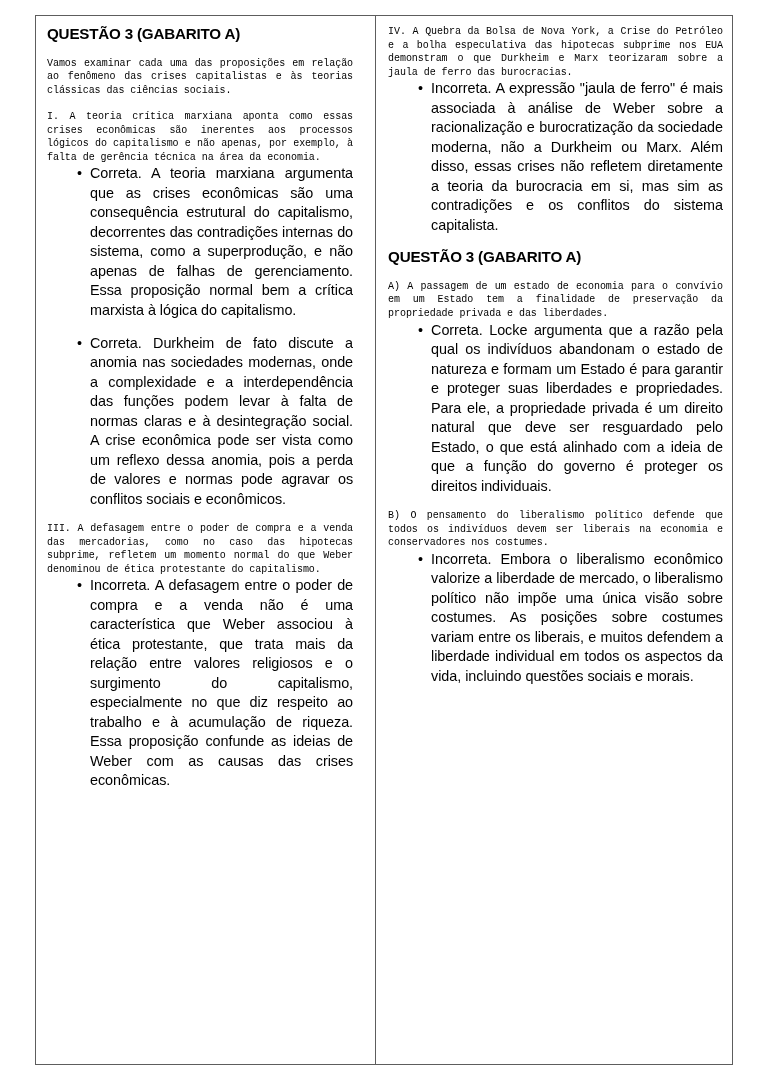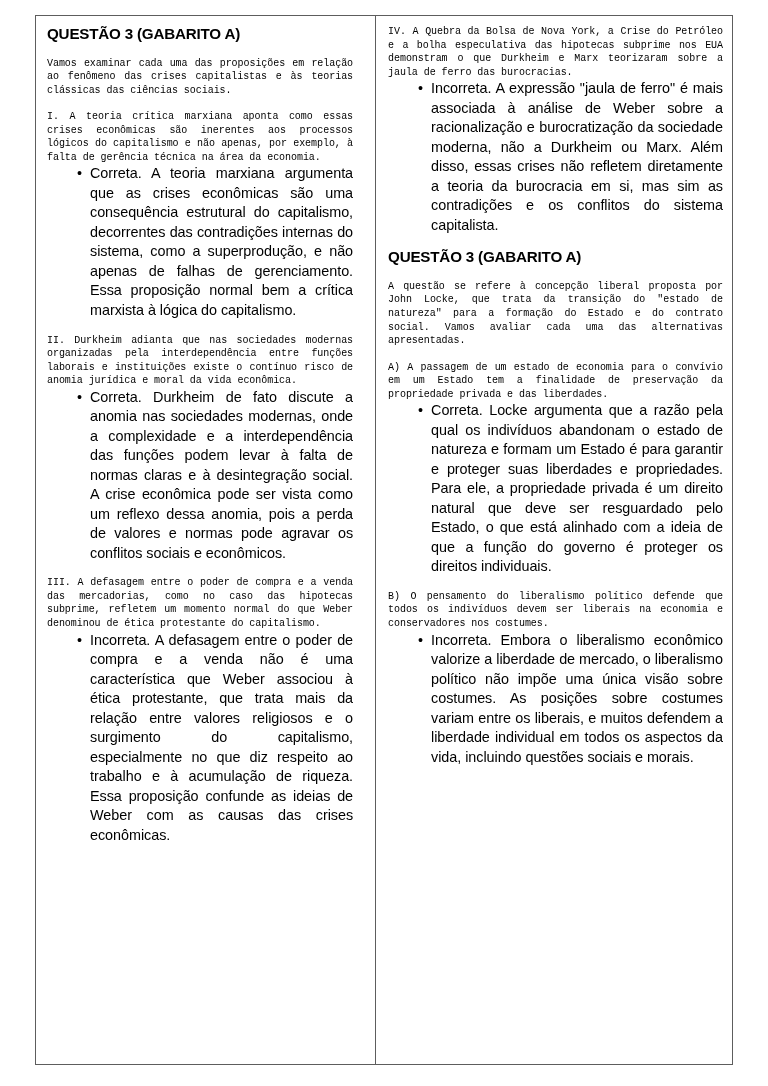--- a/index.html
+++ b/index.html
@@ -105,40 +105,38 @@
     <div class="col col-left">
       <h2 class="q-heading">QUESTÃO 3 (GABARITO A)</h2>
 
       <p class="para">Vamos examinar cada uma das proposições em relação ao fenômeno das crises capitalistas e às teorias clássicas das ciências sociais.</p>
 
       <p class="para tight">I. A teoria crítica marxiana aponta como essas crises econômicas são inerentes aos processos lógicos do capitalismo e não apenas, por exemplo, à falta de gerência técnica na área da economia.</p>
       <ul class="bullets">
         <li>Correta. A teoria marxiana argumenta que as crises econômicas são uma consequência estrutural do capitalismo, decorrentes das contradições internas do sistema, como a superprodução, e não apenas de falhas de gerenciamento. Essa proposição normal bem a crítica marxista à lógica do capitalismo.</li>
       </ul>
 
-      <p class="para tight">II. Durkheim adianta que nas sociedades modernas organizadas pela interdependência entre funções laborais e instituições existe o contínuo risco de anomia jurídica e moral da vida econômica.</p>
       <ul class="bullets">
         <li>Correta. Durkheim de fato discute a anomia nas sociedades modernas, onde a complexidade e a interdependência das funções podem levar à falta de normas claras e à desintegração social. A crise econômica pode ser vista como um reflexo dessa anomia, pois a perda de valores e normas pode agravar os conflitos sociais e econômicos.</li>
       </ul>
 
       <p class="para tight">III. A defasagem entre o poder de compra e a venda das mercadorias, como no caso das hipotecas subprime, refletem um momento normal do que Weber denominou de ética protestante do capitalismo.</p>
       <ul class="bullets">
         <li>Incorreta. A defasagem entre o poder de compra e a venda não é uma característica que Weber associou à ética protestante, que trata mais da relação entre valores religiosos e o surgimento do capitalismo, especialmente no que diz respeito ao trabalho e à acumulação de riqueza. Essa proposição confunde as ideias de Weber com as causas das crises econômicas.</li>
       </ul>
     </div>
 
     <div class="col col-right">
       <p class="para tight">IV. A Quebra da Bolsa de Nova York, a Crise do Petróleo e a bolha especulativa das hipotecas subprime nos EUA demonstram o que Durkheim e Marx teorizaram sobre a jaula de ferro das burocracias.</p>
       <ul class="bullets">
         <li>Incorreta. A expressão "jaula de ferro" é mais associada à análise de Weber sobre a racionalização e burocratização da sociedade moderna, não a Durkheim ou Marx. Além disso, essas crises não refletem diretamente a teoria da burocracia em si, mas sim as contradições e os conflitos do sistema capitalista.</li>
       </ul>
 
       <h2 class="q-heading">QUESTÃO 3 (GABARITO A)</h2>
 
-      <p class="para">A questão se refere à concepção liberal proposta por John Locke, que trata da transição do "estado de natureza" para a formação do Estado e do contrato social. Vamos avaliar cada uma das alternativas apresentadas.</p>
 
       <p class="para tight">A) A passagem de um estado de economia para o convívio em um Estado tem a finalidade de preservação da propriedade privada e das liberdades.</p>
       <ul class="bullets">
         <li>Correta. Locke argumenta que a razão pela qual os indivíduos abandonam o estado de natureza e formam um Estado é para garantir e proteger suas liberdades e propriedades. Para ele, a propriedade privada é um direito natural que deve ser resguardado pelo Estado, o que está alinhado com a ideia de que a função do governo é proteger os direitos individuais.</li>
       </ul>
 
       <p class="para tight">B) O pensamento do liberalismo político defende que todos os indivíduos devem ser liberais na economia e conservadores nos costumes.</p>
       <ul class="bullets">
         <li>Incorreta. Embora o liberalismo econômico valorize a liberdade de mercado, o liberalismo político não impõe uma única visão sobre costumes. As posições sobre costumes variam entre os liberais, e muitos defendem a liberdade individual em todos os aspectos da vida, incluindo questões sociais e morais.</li>
       </ul>

